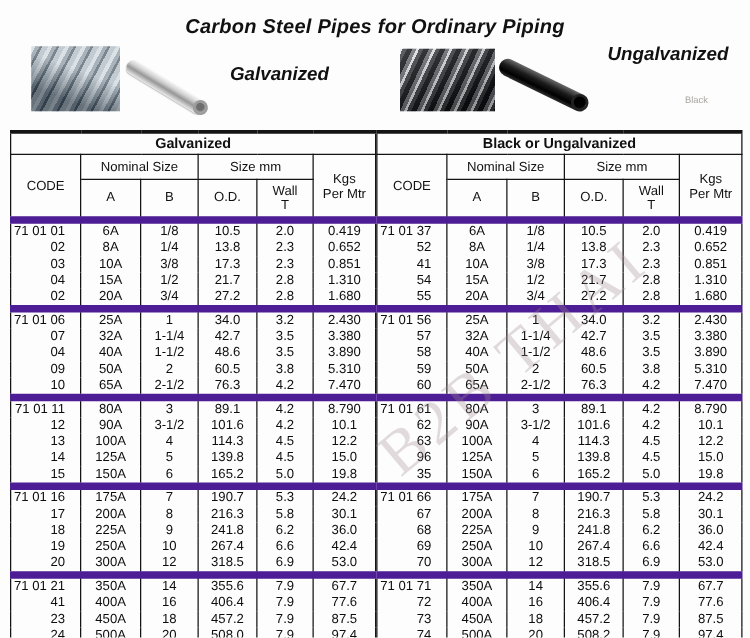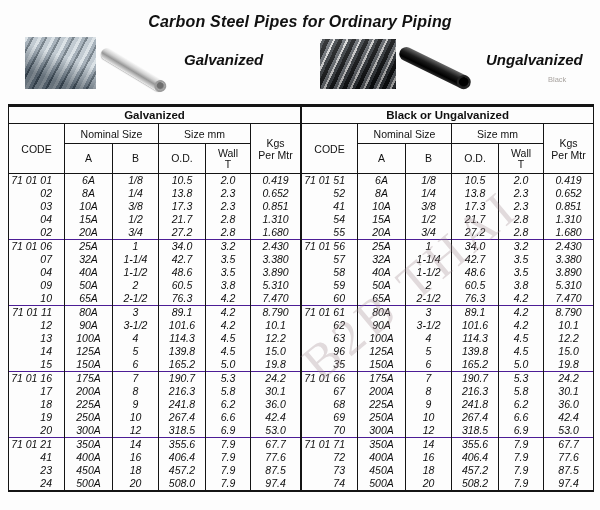--- a/index.html
+++ b/index.html
@@ -24,32 +24,32 @@
     transform:rotate(31deg);box-shadow:0 1px 1px rgba(0,0,0,.25);}
   .galv-pipe::after{content:"";position:absolute;right:-2px;top:0;width:12px;height:12px;border-radius:50%;
     box-sizing:border-box;border:2px solid #9c9c9c;background:radial-gradient(circle at 45% 45%,#6e6e6e 45%,#c2c2c2 80%);}
   .black-pipe{left:400px;top:10px;width:76px;height:14px;border-radius:7px;
     background:linear-gradient(#6a6a6a,#1c1c1c 40%,#000 75%,#2e2e2e);
     transform:rotate(26deg);}
   .black-pipe::after{content:"";position:absolute;right:-2px;top:0;width:14px;height:14px;border-radius:50%;
     box-sizing:border-box;border:2px solid #222;background:radial-gradient(circle at 45% 45%,#000 55%,#3a3a3a 85%);}
   .legend-label{position:absolute;font-size:15px;font-weight:bold;font-style:italic;color:#111;}
   .lbl-galv{left:184px;top:17px;}
-  .lbl-ungalv{left:486px;top:17px;}
+  .lbl-ungalv{left:486px;top:1px;}
   .black-note{position:absolute;left:548px;top:41px;font-size:7.5px;font-style:normal;font-weight:normal;color:#a9a4a0;}
 
   .tables{display:flex;margin:8px 8px 0 8px;}
   table.pipe-table{border-collapse:collapse;table-layout:fixed;width:292px;
     border:1px solid #141414;border-top:3px solid #141414;border-bottom:2px solid #141414;
     font-family:"Liberation Sans",sans-serif;}
   .pipe-table th{border:1px solid #141414;font-weight:normal;font-size:10.5px;color:#111;padding:0;text-align:center;}
   .pipe-table th.sec-title{height:16px;font-weight:bold;font-size:11.5px;}
   .pipe-table tr.h2 th{height:19px;}
   .pipe-table tr.h3 th{height:29px;line-height:11px;}
-  .pipe-table tbody{border-top:1px solid #4c1d95;font-style:italic;}
+  .pipe-table tbody{border-top:6px solid #4c1d95;}
   .pipe-table td{border-left:1px solid #141414;border-right:1px solid #141414;
     padding:0;height:13px;line-height:13px;font-size:10.5px;color:#0d0d0d;text-align:center;white-space:nowrap;}
   .pipe-table td.code{text-align:right;padding-right:12px;}
 
   .watermark{position:absolute;left:235px;top:165px;width:350px;height:240px;
     display:flex;align-items:center;justify-content:center;
     transform:rotate(-40deg);pointer-events:none;z-index:5;
     font-family:"Liberation Serif",serif;font-size:50px;letter-spacing:5px;
     color:rgba(162,138,146,0.30);white-space:nowrap;}
 </style>
@@ -320,21 +320,21 @@
           </tr>
           <tr class="h3">
             <th>A</th>
             <th>B</th>
             <th>O.D.</th>
             <th>Wall<br>T</th>
           </tr>
         </thead>
         <tbody>
           <tr>
-            <td class="code">71 01 51</td>
+            <td class="code">71 01 37</td>
             <td>6A</td>
             <td>1/8</td>
             <td>10.5</td>
             <td>2.0</td>
             <td>0.419</td>
           </tr>
           <tr>
             <td class="code">52</td>
             <td>8A</td>
             <td>1/4</td>

